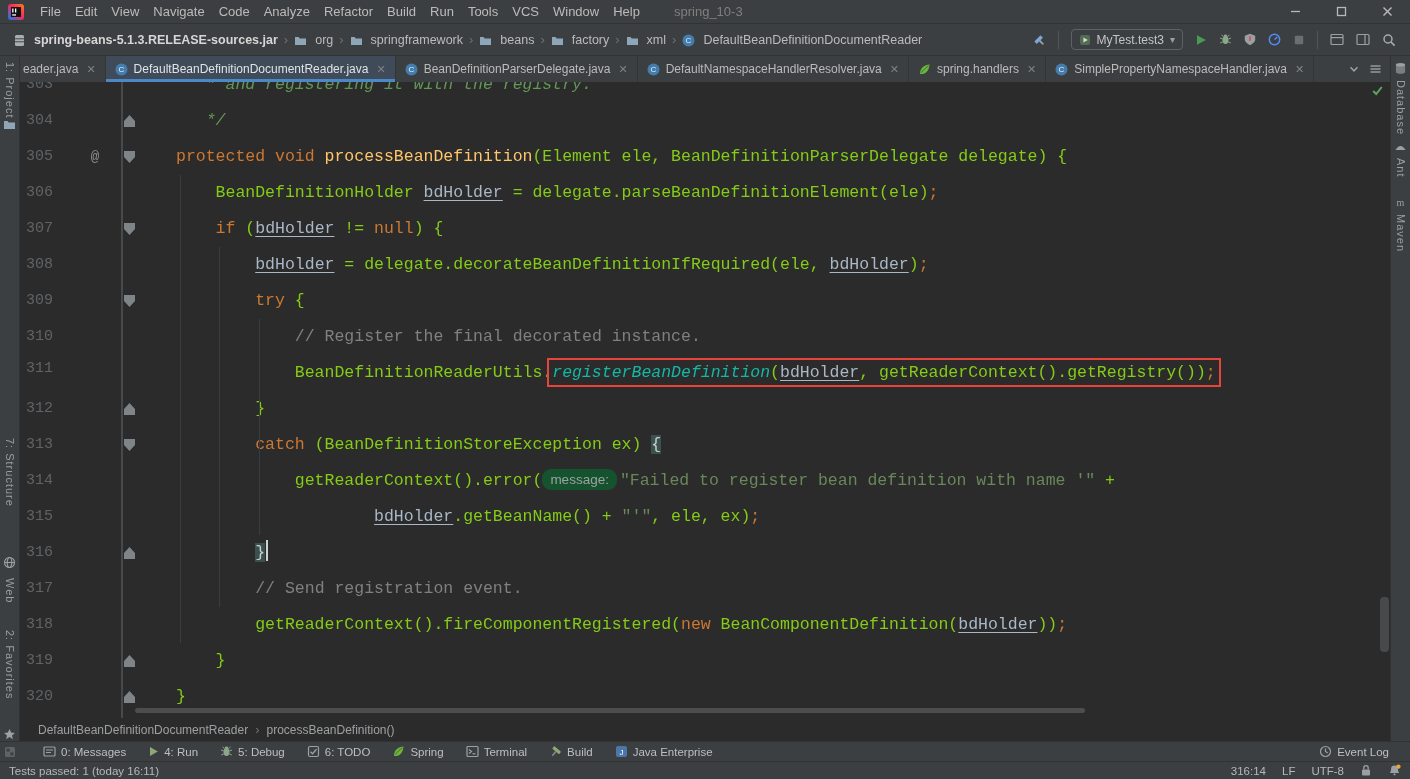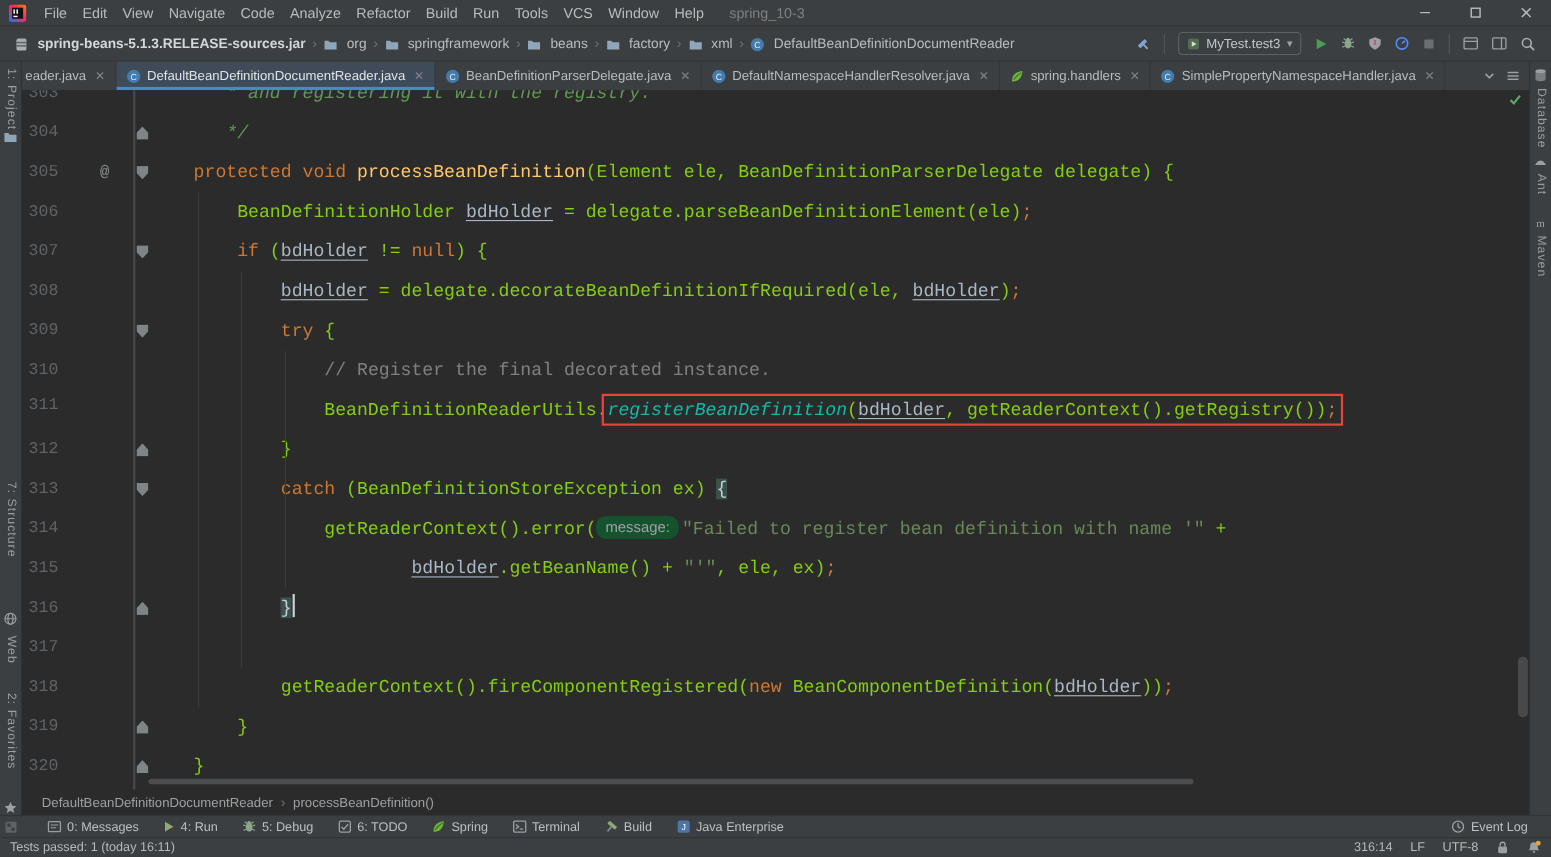--- a/index.html
+++ b/index.html
@@ -7,21 +7,21 @@
   body{width:1410px;height:779px;position:relative;background:#2b2b2b;
        font-family:"Liberation Sans",sans-serif;color:#bbbbbb;font-size:13px}
   .icon{display:inline-flex;align-items:center;justify-content:center;line-height:0}
   .icon svg{display:block}
 
   
   #menu-bar{position:absolute;top:0;left:0;right:0;height:24px;background:#3c3f41;
             display:flex;align-items:center;padding-left:6px;border-bottom:1px solid #323232}
   .logo{width:16px;height:16px;margin:0 9px 0 2px}
   .menu-item{padding:0 7px;line-height:23px;color:#bbbbbb;cursor:default}
-  #menu-project{margin-left:16px;color:#7f7f7f}
+  #menu-project{margin-left:27px;color:#7f7f7f}
   #win-controls{margin-left:auto;display:flex;height:24px}
   .win-btn{width:46px;display:flex;align-items:center;justify-content:center}
 
   
   #nav-bar{position:absolute;top:24px;left:0;right:0;height:32px;background:#3c3f41;
            display:flex;align-items:center;padding:0 10px;border-bottom:1px solid #323232}
   #nav-crumbs{display:flex;align-items:center}
   .crumb{display:flex;align-items:flex-end;gap:8px;padding:0 3px;font-size:12.5px;color:#bbbbbb}
   .crumb-sep{color:#6e7274;margin:0 3px;font-size:13px}
   .crumb-label.bold{font-weight:bold;color:#d6d6d6}
@@ -450,21 +450,21 @@
       <div class="fold down" style="top: 372px;"></div>
       <div class="code-line" style="top: 360px;"><span class="tok c-pl">        </span><span class="tok c-kw">catch </span><span class="tok c-pl">(BeanDefinitionStoreException ex) </span><span class="tok c-bhl">{</span></div>
       <div class="lnum" style="top: 396px;">314</div>
       <div class="code-line" style="top: 396px;"><span class="tok c-pl">            getReaderContext().error(</span><span class="tok c-hint">message:</span><span class="tok c-str">"Failed to register bean definition with name '"</span><span class="tok c-pl"> +</span></div>
       <div class="lnum" style="top: 432px;">315</div>
       <div class="code-line" style="top: 432px;"><span class="tok c-pl">                    </span><span class="tok c-var">bdHolder</span><span class="tok c-pl">.getBeanName() + </span><span class="tok c-str">"'"</span><span class="tok c-pl">, ele, ex)</span><span class="tok c-kw">;</span></div>
       <div class="lnum" style="top: 468px;">316</div>
       <div class="fold up" style="top: 480px;"></div>
       <div class="code-line" style="top: 468px;"><span class="tok c-pl">        </span><span class="tok c-bhl">}</span><span class="caret"></span></div>
       <div class="lnum" style="top: 504px;">317</div>
-      <div class="code-line" style="top: 504px;"><span class="tok c-pl">        </span></div>
+      <div class="code-line" style="top: 504px;"><span class="tok c-pl">        </span><span class="tok c-cm">// Send registration event.</span></div>
       <div class="lnum" style="top: 540px;">318</div>
       <div class="code-line" style="top: 540px;"><span class="tok c-pl">        getReaderContext().fireComponentRegistered(</span><span class="tok c-kw">new </span><span class="tok c-pl">BeanComponentDefinition(</span><span class="tok c-var">bdHolder</span><span class="tok c-pl">))</span><span class="tok c-kw">;</span></div>
       <div class="lnum" style="top: 576px;">319</div>
       <div class="fold up" style="top: 588px;"></div>
       <div class="code-line" style="top: 576px;"><span class="tok c-pl">    }</span></div>
       <div class="lnum" style="top: 612px;">320</div>
       <div class="fold up" style="top: 624px;"></div>
       <div class="code-line" style="top: 612px;"><span class="tok c-pl">}</span></div>
       <div class="iguide" style="left: 160px; top: 108px; height: 468px;"></div>
       <div class="iguide" style="left: 199px; top: 180px; height: 360px;"></div>

